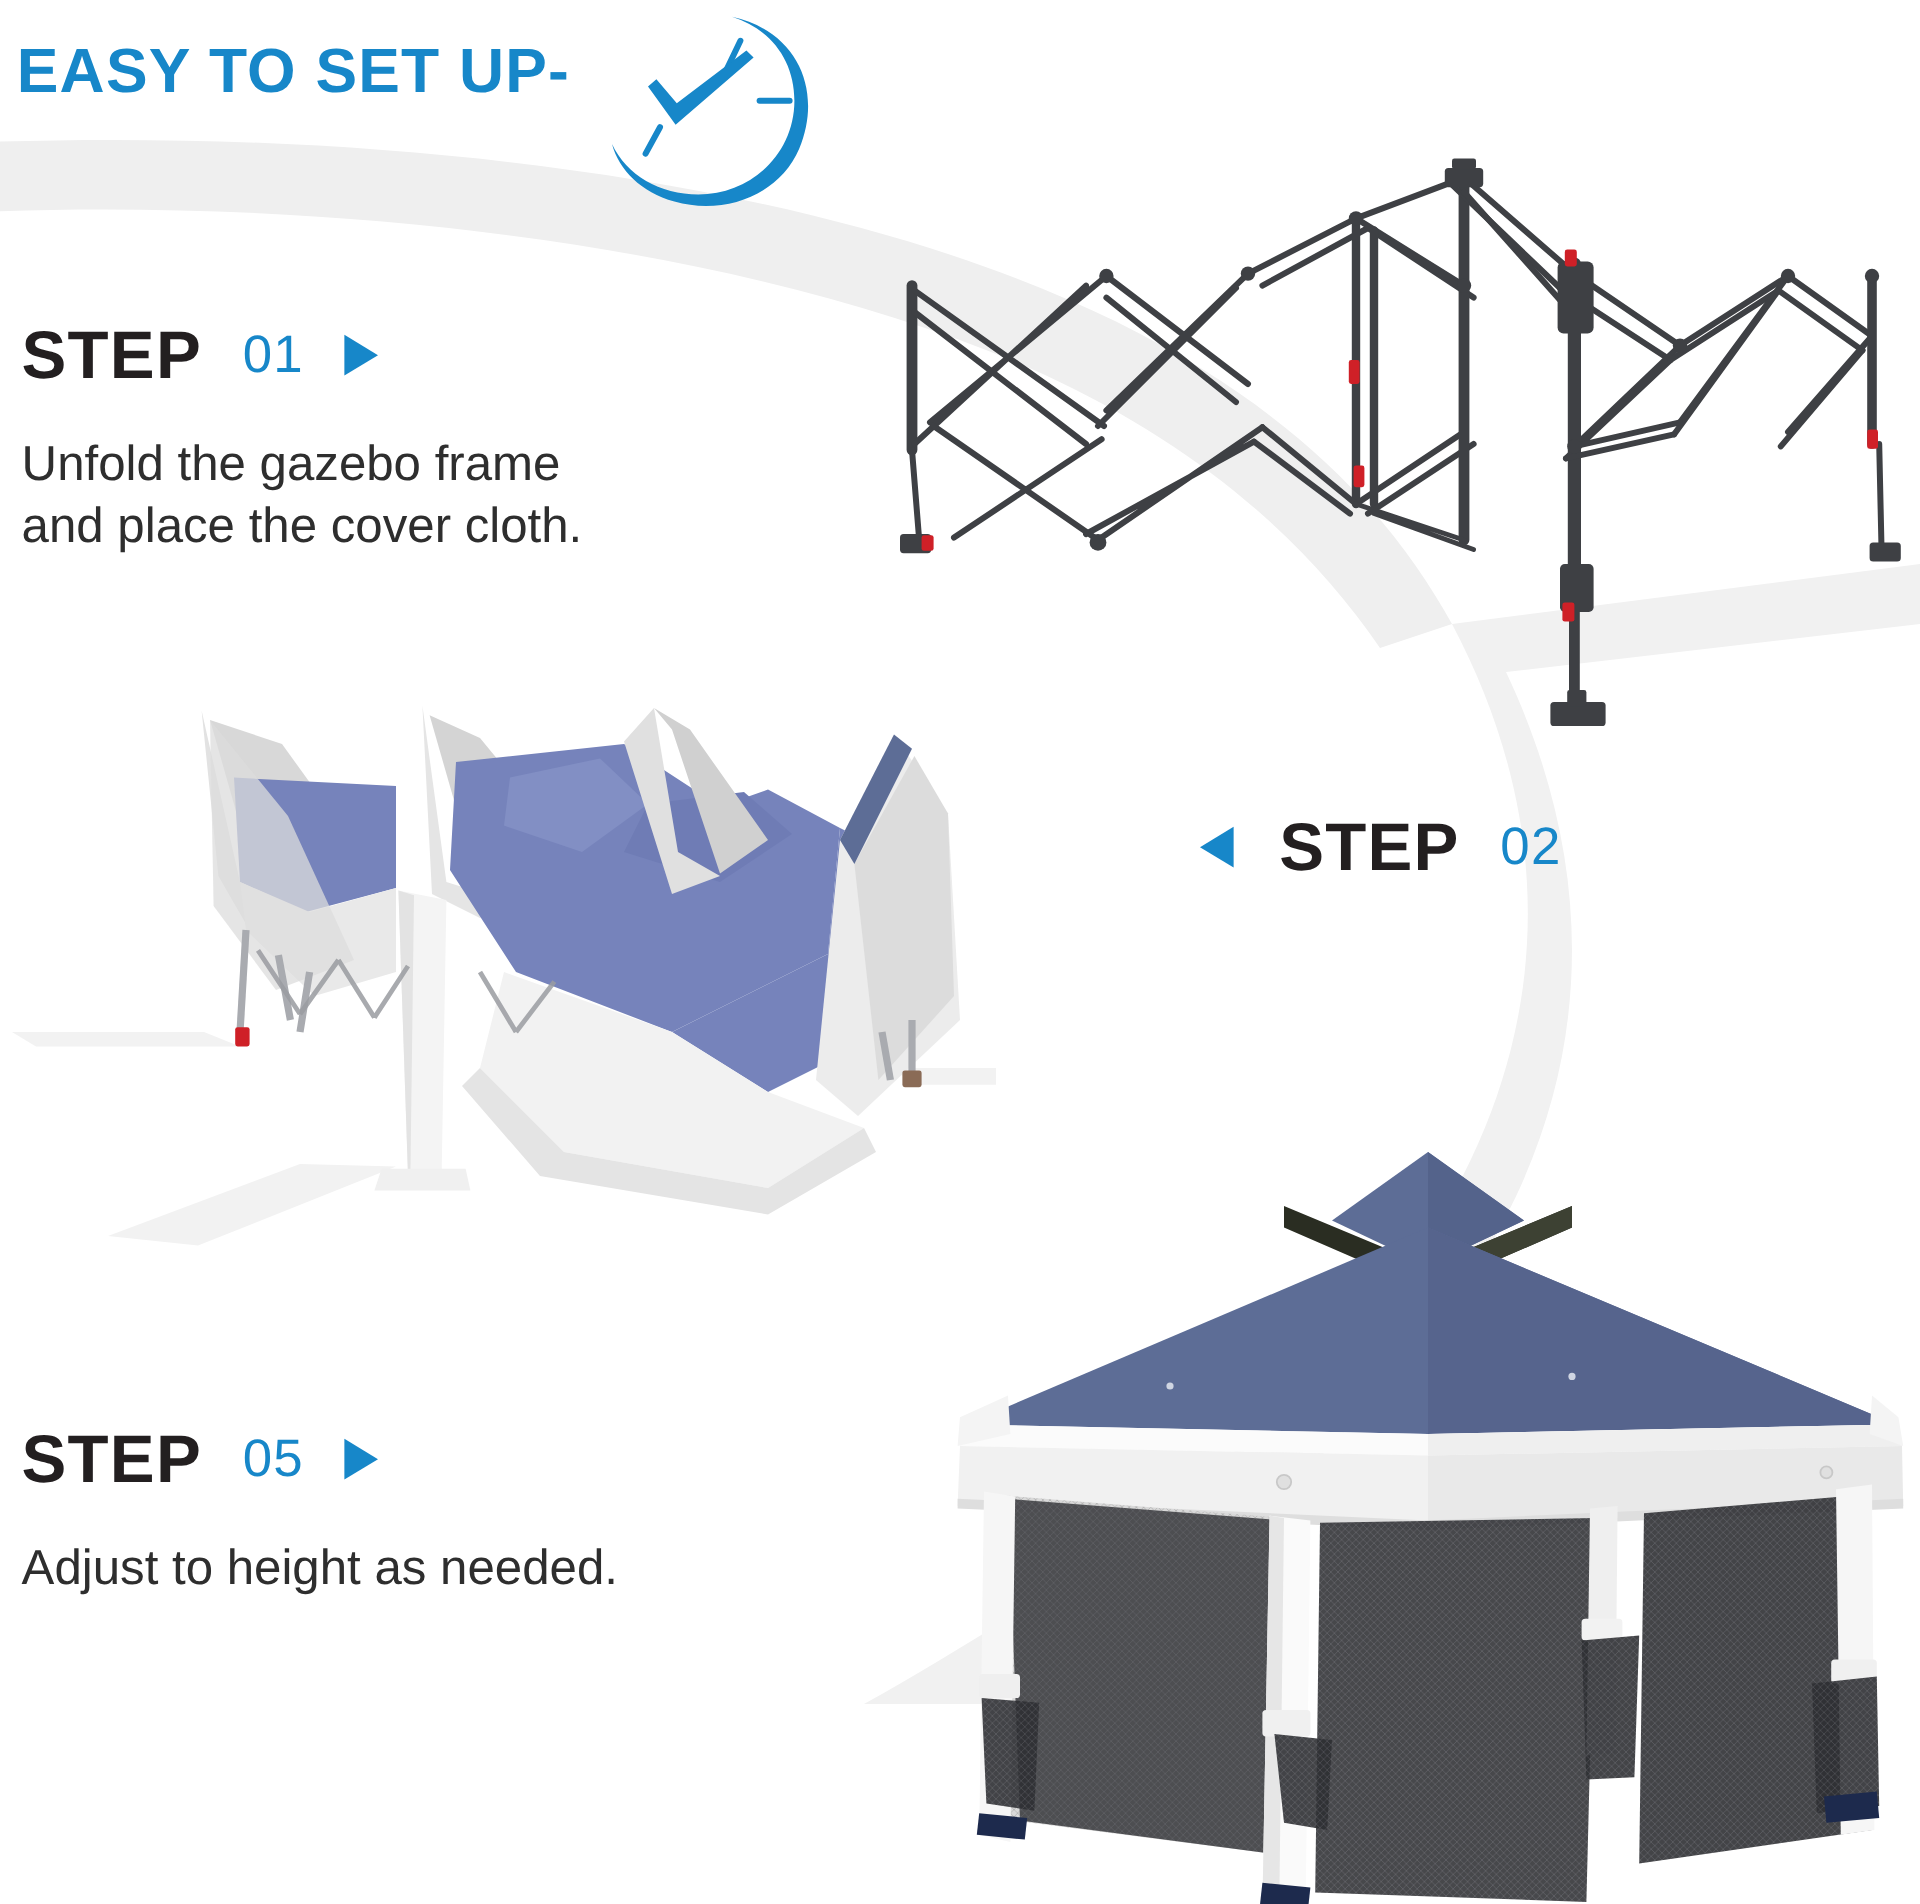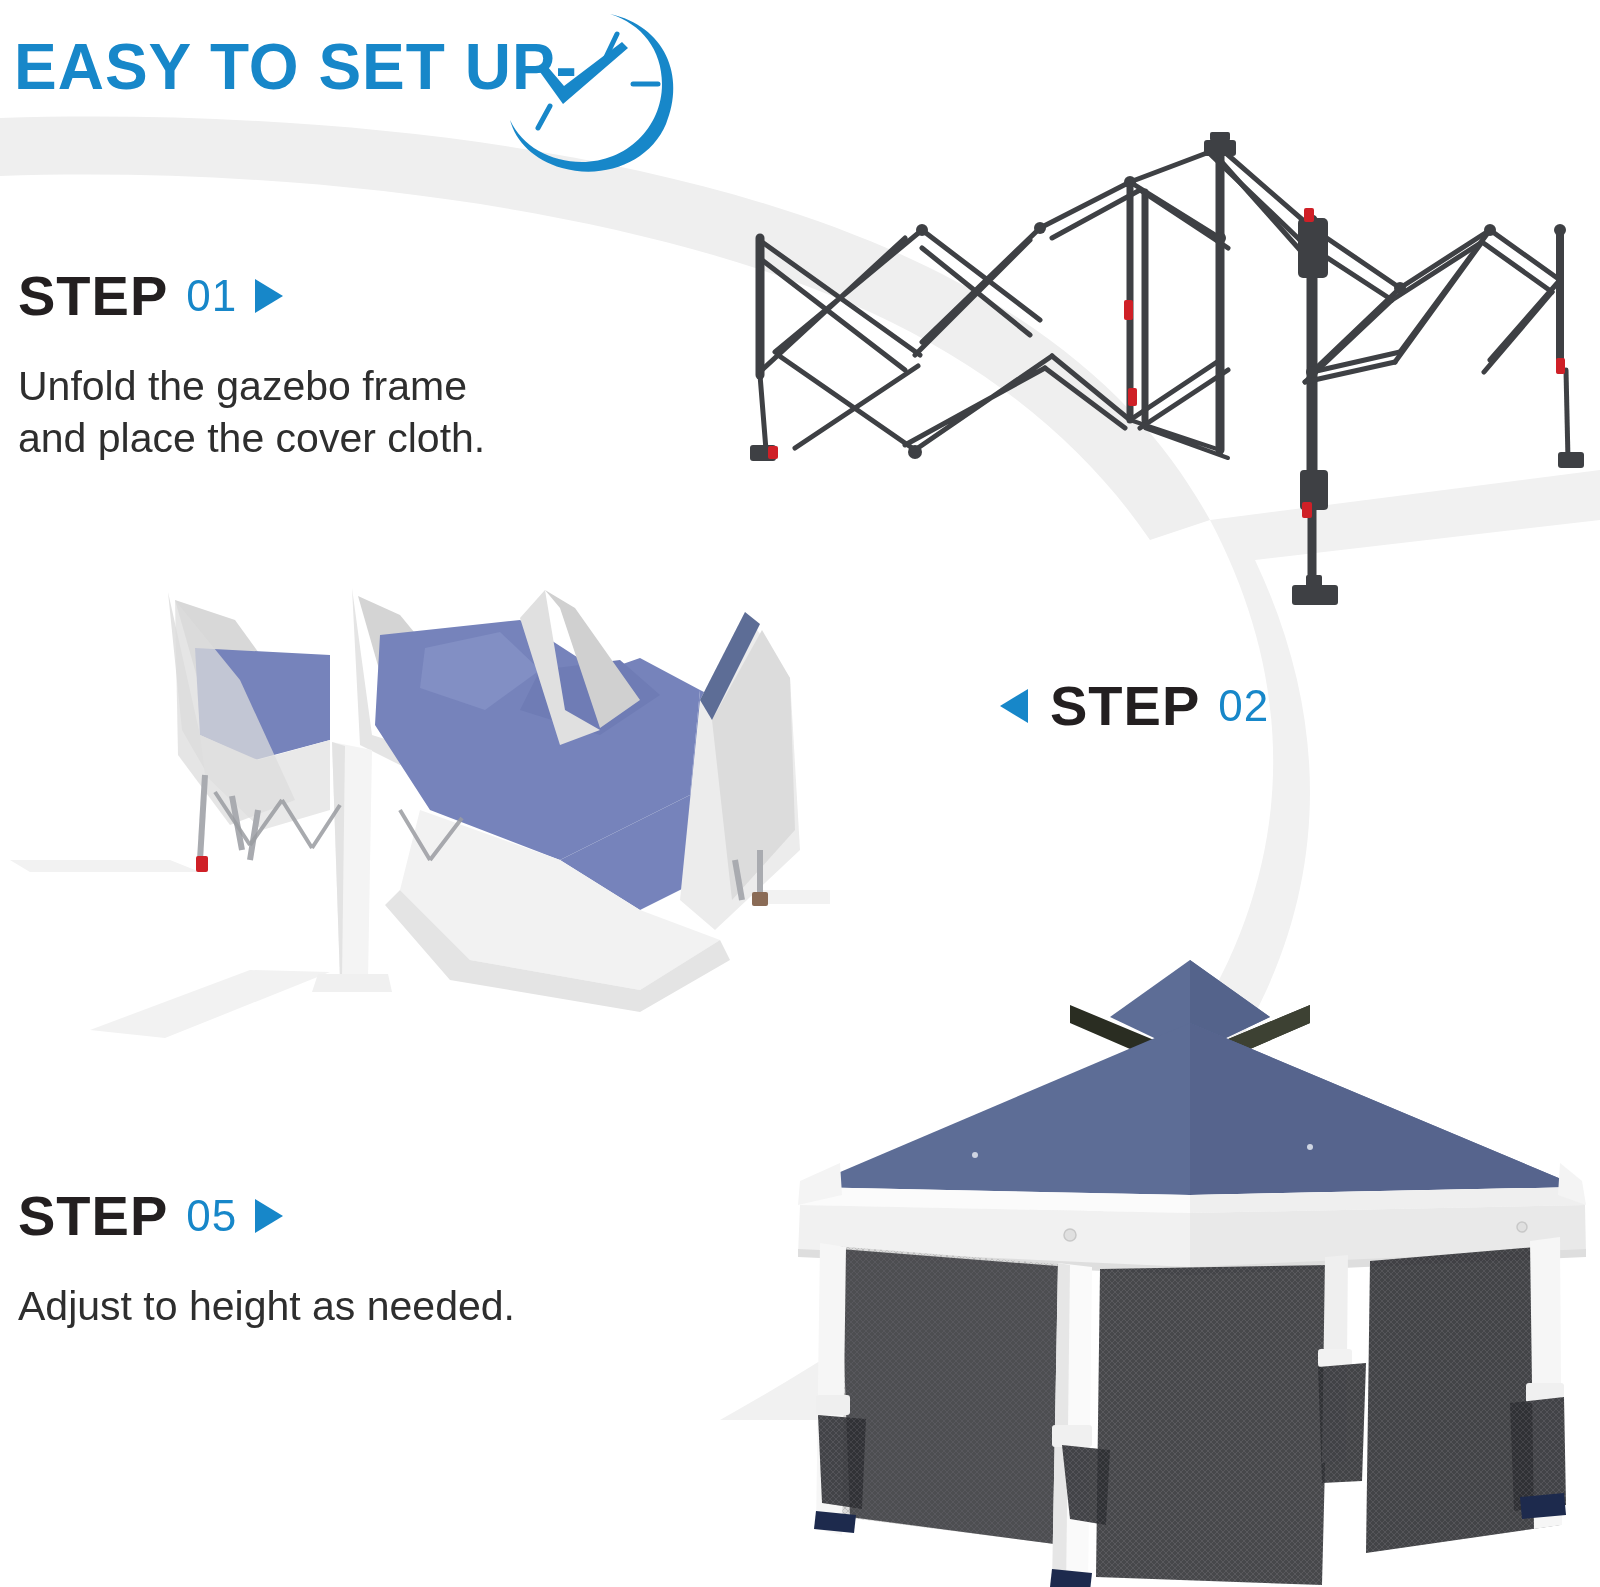--- a/index.html
+++ b/index.html
@@ -12,30 +12,30 @@
     background:#ffffff;
   }
   #stage { position:absolute; inset:0; }
 
   
   .bg-swoosh { position:absolute; left:0; top:0; width:1600px; height:1587px; z-index:0; }
 
   
   .headline {
     position:absolute; left:14px; top:30px; z-index:5;
-    font-size:64px; font-weight:700; letter-spacing:1px;
+    font-size:52px; font-weight:700; letter-spacing:1px;
     color:#1787c9; white-space:nowrap;
     font-family:"Liberation Sans", sans-serif;
   }
   .clock-wrap { position:absolute; left:500px; top:0px; width:190px; height:180px; z-index:6; }
 
   
   .step-block { position:absolute; z-index:6; }
   .step-head {
-    display:flex; align-items:center; gap:18px;
+    display:flex; align-items:center; gap:34px;
     font-size:56px; font-weight:700; letter-spacing:1px; line-height:1;
     white-space:nowrap;
   }
   .step-word { color:#231f20; font-weight:700; }
   .step-num  { color:#1787c9; font-weight:400; font-size:44px; }
   .tri {
     width:0; height:0; display:inline-block;
     border-top:17px solid transparent;
     border-bottom:17px solid transparent;
   }

